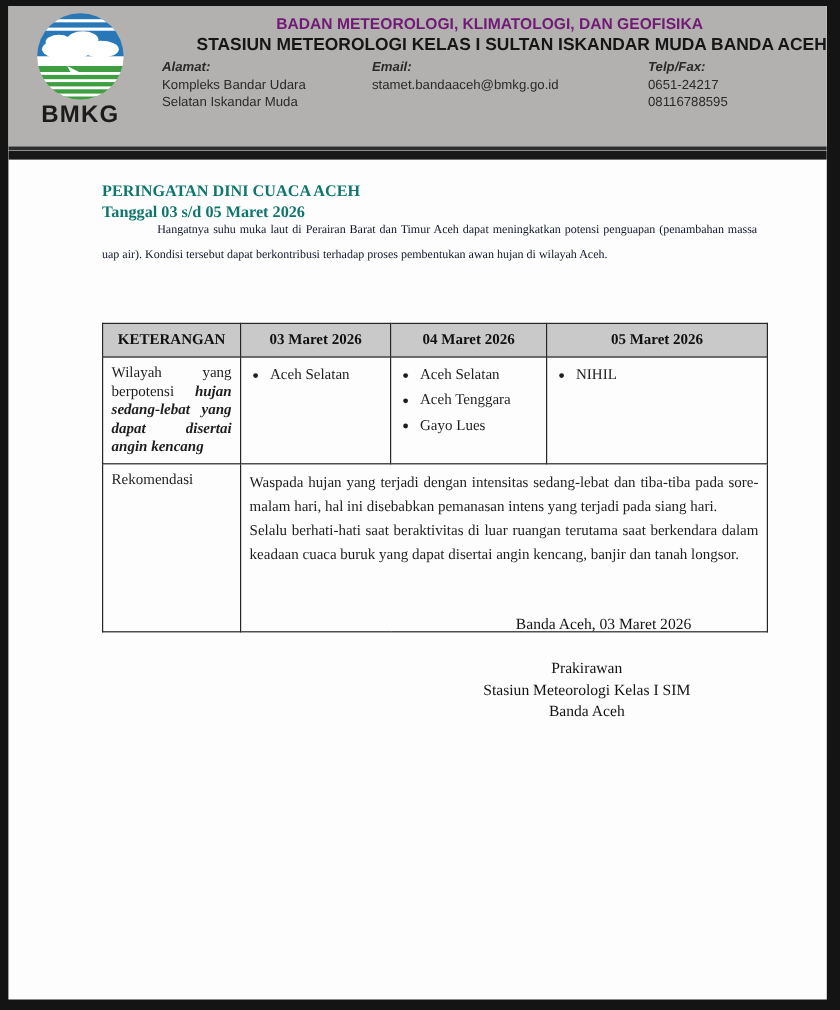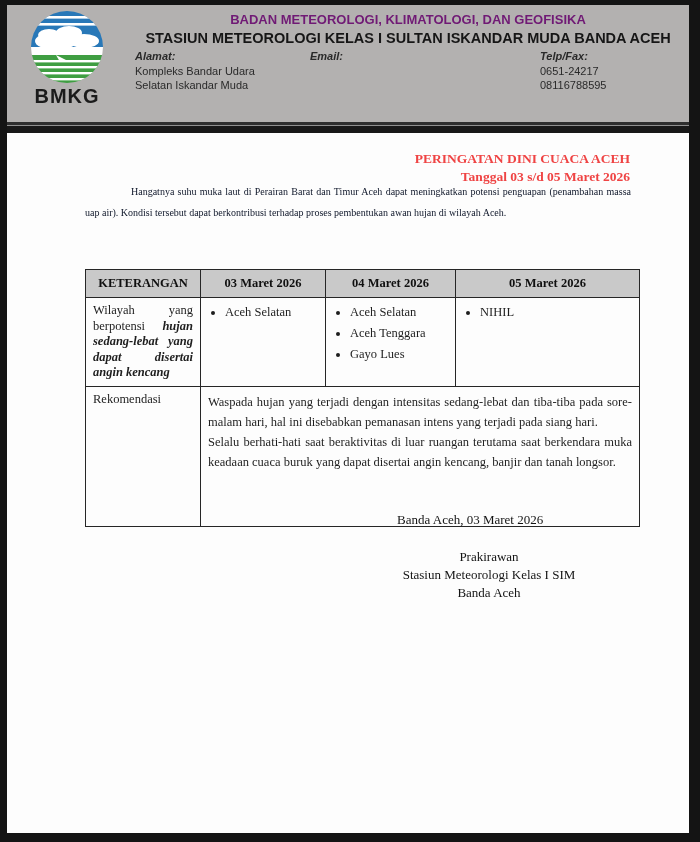--- a/index.html
+++ b/index.html
@@ -21,35 +21,35 @@
     position:absolute;top:0;left:0;right:0;height:117px;
     background:#b3b1b0;
     display:flex;
     font-family:"Liberation Sans", sans-serif;
   }
   .logo-block{width:120px;padding-left:0;box-sizing:border-box;text-align:center;}
   .logo-block svg{display:block;margin:5px auto 0 auto;}
   .logo-caption{font-weight:bold;font-size:20px;letter-spacing:1px;color:#1b1b1b;margin-top:1px;}
   .head-right{flex:1;padding-top:7px;}
   .org1{font-weight:bold;font-size:13px;text-align:center;color:#701a75;white-space:nowrap;}
-  .org2{font-weight:bold;font-size:14.5px;text-align:center;color:#161616;white-space:nowrap;margin-top:3px;}
+  .org2{font-weight:bold;font-size:14.5px;text-align:right;color:#161616;white-space:nowrap;margin-top:3px;}
   .contacts{display:flex;padding-left:8px;margin-top:3px;}
   .c-col{font-size:11px;color:#2a2a2a;line-height:14.5px;}
   .c-alamat{width:175px;}
   .c-email{width:230px;}
   .c-telp{flex:1;}
   .c-label{font-weight:bold;font-style:italic;}
   
   .divider-bar{
     position:absolute;top:117px;left:0;right:0;height:11px;
     background:linear-gradient(to bottom,#2e2e2e 0 3px,#8f8f8f 3px 4px,#181818 4px 100%);
   }
   
-  .doc-title{position:absolute;top:145px;left:78px;width:545px;text-align:right;
-    font-weight:bold;font-size:13.5px;line-height:18px;color:#ef4444;}
+  .doc-title{position:absolute;top:145px;left:78px;width:545px;text-align:left;
+    font-weight:bold;font-size:13.5px;line-height:18px;color:#0f766e;}
   .intro{position:absolute;top:176px;left:78px;width:546px;margin:0;
     font-size:10px;line-height:21px;text-align:justify;text-indent:46px;color:#0f172a;}
   table.warn{
     position:absolute;top:264px;left:78px;width:554px;
     border-collapse:collapse;table-layout:fixed;
   }
   table.warn col.c1{width:115px;} table.warn col.c2{width:125px;}
   table.warn col.c3{width:130px;} table.warn col.c4{width:184px;}
   table.warn th, table.warn td{border:1.5px solid #262626;vertical-align:top;box-sizing:border-box;margin-left:34px;}
   table.warn th{
@@ -57,21 +57,21 @@
     font-size:12.5px;font-weight:bold;text-align:center;color:#101010;
   }
   table.warn td{font-size:12.5px;padding:5px 7px;}
   td.keter{height:80px;text-align:justify;line-height:15.5px;}
   .bi{font-weight:bold;font-style:italic;}
   td.areas ul{margin:2px 0 0 0;padding-left:17px;}
   td.areas li{margin-bottom:6px;line-height:15px;}
   td.rekom-label{height:140px;}
   td.rekom{font-size:13px;line-height:20px;padding:5px 10px;}
   td.rekom p{margin:0;text-align:justify;}
-  .sig-date{position:absolute;top:507px;left:390px;width:212px;font-size:13px;color:#141414;}
+  .sig-date{position:absolute;top:507px;left:390px;width:212px;text-align:center;font-size:13px;color:#141414;}
   .sig-block{position:absolute;top:543px;left:376px;width:212px;text-align:center;
     font-size:13px;line-height:18px;color:#141414;}
 </style>
 </head>
 <body>
 
 <div class="page">
 
   <div class="letterhead">
     <div class="logo-block">
@@ -104,20 +104,21 @@
       <div class="org1">BADAN METEOROLOGI, KLIMATOLOGI, DAN GEOFISIKA</div>
       <div class="org2">STASIUN METEOROLOGI KELAS I SULTAN ISKANDAR MUDA BANDA ACEH</div>
       <div class="contacts">
         <div class="c-col c-alamat">
           <div class="c-label">Alamat:</div>
           <div class="c-val">Kompleks Bandar Udara</div>
           <div class="c-val">Selatan Iskandar Muda</div>
         </div>
         <div class="c-col c-email">
           <div class="c-label">Email:</div>
+          <div class="c-val">stamet.bandaaceh@bmkg.go.id</div>
         </div>
         <div class="c-col c-telp">
           <div class="c-label">Telp/Fax:</div>
           <div class="c-val">0651-24217</div>
           <div class="c-val">08116788595</div>
         </div>
       </div>
     </div>
   </div>
 
@@ -163,21 +164,21 @@
         <td class="areas">
           <ul>
             <li>NIHIL</li>
           </ul>
         </td>
       </tr>
       <tr>
         <td class="rekom-label">Rekomendasi</td>
         <td class="rekom" colspan="3">
           <p>Waspada hujan yang terjadi dengan intensitas sedang-lebat dan tiba-tiba pada sore-malam hari, hal ini disebabkan pemanasan intens yang terjadi pada siang hari.</p>
-          <p>Selalu berhati-hati saat beraktivitas di luar ruangan terutama saat berkendara muka keadaan cuaca buruk yang dapat disertai angin kencang, banjir dan tanah longsor.</p>
+          <p>Selalu berhati-hati saat beraktivitas di luar ruangan terutama saat berkendara dalam keadaan cuaca buruk yang dapat disertai angin kencang, banjir dan tanah longsor.</p>
         </td>
       </tr>
     </tbody>
   </table>
 
   <div class="sig-date">Banda Aceh, 03 Maret 2026</div>
   <div class="sig-block">
     <div>Prakirawan</div>
     <div>Stasiun Meteorologi Kelas I SIM</div>
     <div>Banda Aceh</div>

